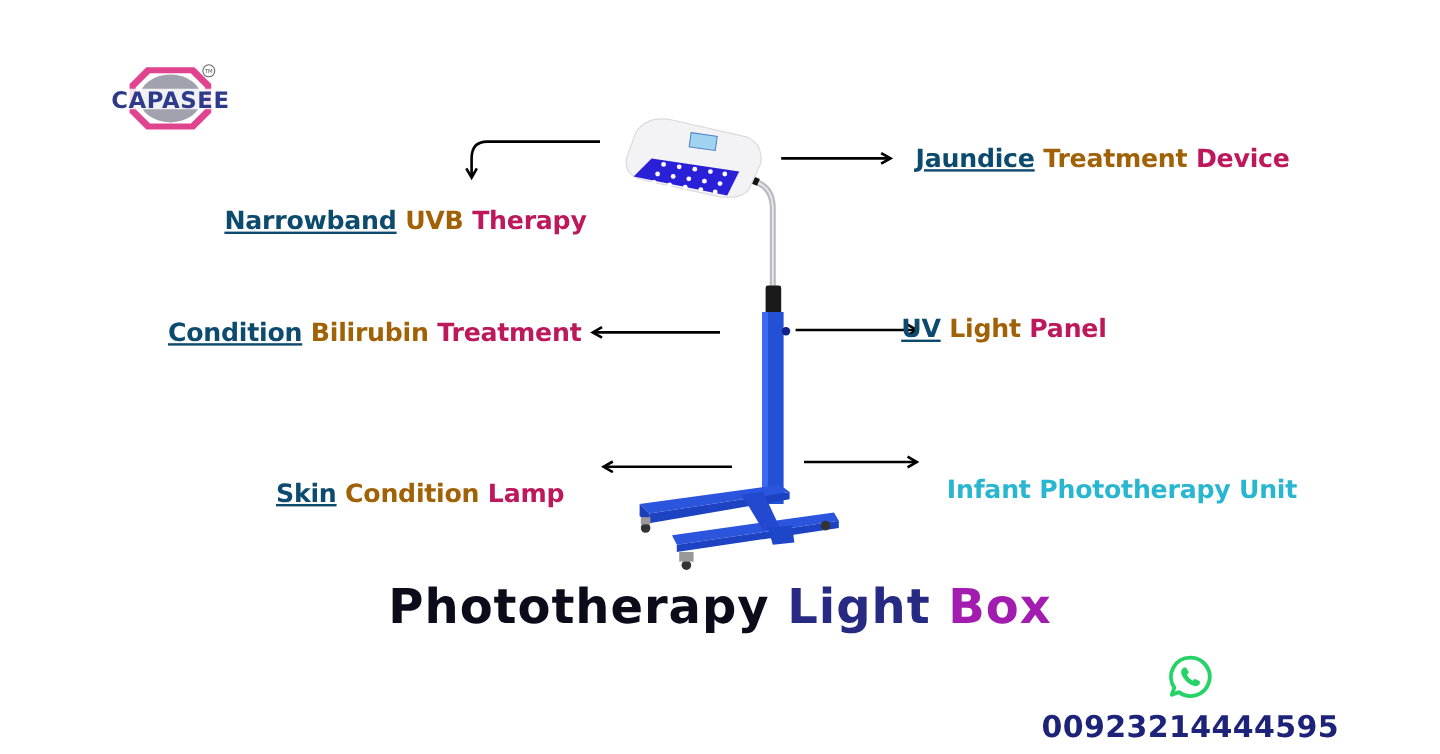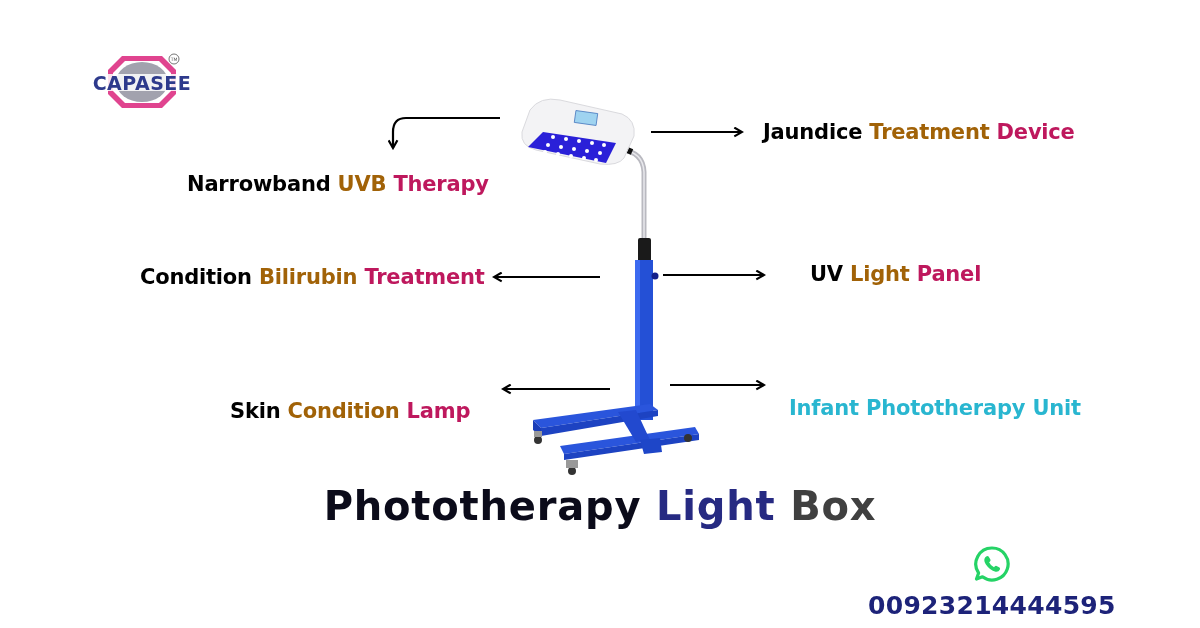--- a/index.html
+++ b/index.html
@@ -14,40 +14,40 @@
 
     
     .label {
       position: absolute;
       font-weight: bold;
       font-size: 21px;
       letter-spacing: -0.2px;
       white-space: nowrap;
       line-height: 1;
     }
-    .label .dark { color: #000000; }
+    .label .dark { color: #0c4a6e; text-decoration: underline; }
     .label .mid  { color: #a16207; }
     .label .blue { color: #be185d; }
     .label.cyan span { color: #29b6d0; }
 
     
     .arrows { left: 0; top: 0; width: 1200px; height: 628px; pointer-events: none; }
 
     
     .product { left: 505px; top: 90px; width: 200px; height: 390px; }
 
     
     .title {
       left: 0; top: 486px; width: 1200px; text-align: center;
       font-family: "DejaVu Sans", sans-serif;
       font-weight: bold; font-size: 40px; letter-spacing: 0.8px; line-height: 1;
     }
     .title .t1 { color: #0b0b1a; }
     .title .t2 { color: #262a82; }
-    .title .t3 { color: #404040; }
+    .title .t3 { color: #a21caf; }
 
     
     .contact { left: 868px; top: 545px; display: flex; align-items: center; gap: 8px; flex-direction: column; }
     .contact .wa { width: 38px; height: 38px; display: block; }
     .contact .phone {
       font-family: "DejaVu Sans", sans-serif;
       font-weight: bold; font-size: 25px; color: #1d2379; letter-spacing: 0.3px;
     }
   </style>
 </head>
@@ -153,21 +153,21 @@
   <span class="mid">Treatment</span>
   <span class="blue">Device</span>
 </div>
 
 <div class="label" style="left:140px; top:267px;">
   <span class="dark">Condition</span>
   <span class="mid">Bilirubin</span>
   <span class="blue">Treatment</span>
 </div>
 
-<div class="label" style="left:810px; top:264px;text-align:right;">
+<div class="label" style="left:751px; top:264px;text-align:right;">
   <span class="dark">UV</span>
   <span class="mid">Light</span>
   <span class="blue">Panel</span>
 </div>
 
 <div class="label" style="left:230px; top:401px;">
   <span class="dark">Skin</span>
   <span class="mid">Condition</span>
   <span class="blue">Lamp</span>
 </div>

